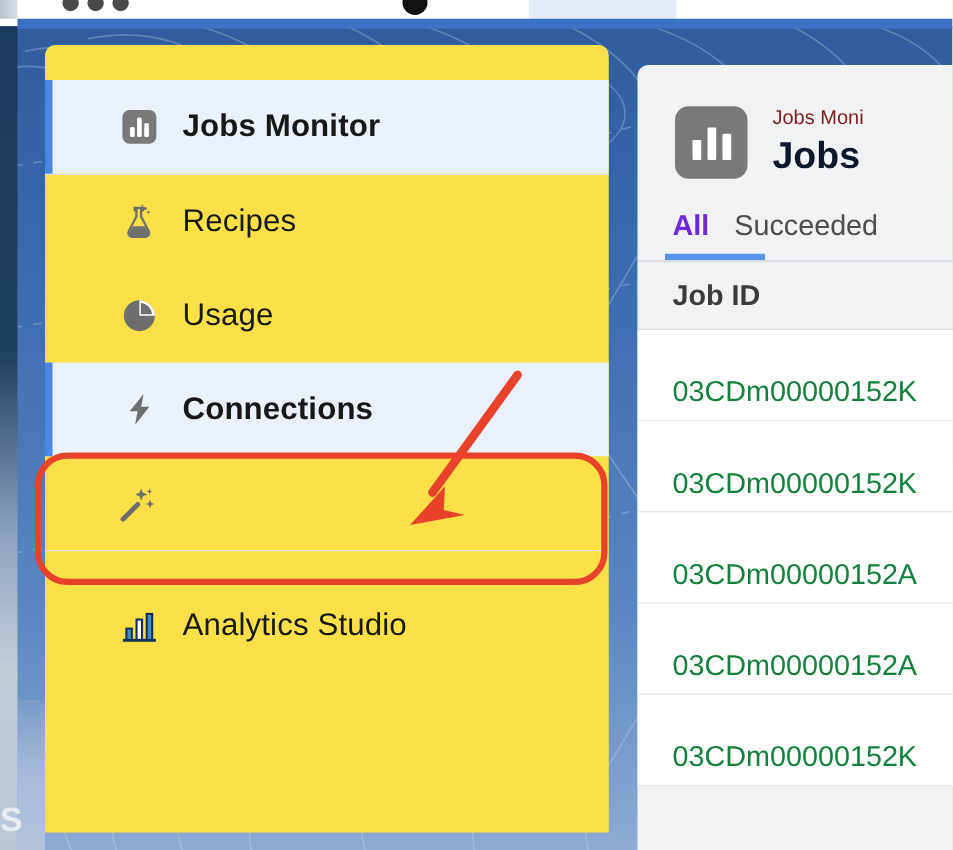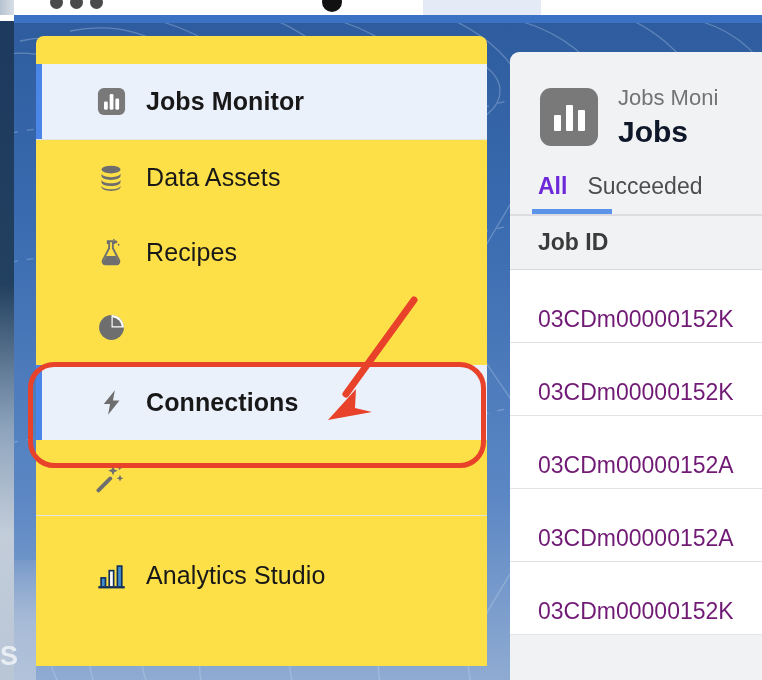--- a/index.html
+++ b/index.html
@@ -167,22 +167,22 @@
   }
   .jobs-icon-box i {
     display: block;
     width: 7px;
     background: #ffffff;
     margin: 0 2.5px;
     border-radius: 1px;
   }
   .jobs-head-text { margin-left: 20px; }
   .jobs-eyebrow {
-    font-size: 22px;
-    color: #737373;
+    font-size: 16px;
+    color: #7f1d1d;
     white-space: nowrap;
   }
   .jobs-title {
     font-size: 30px;
     font-weight: 700;
     color: #0f172a;
     margin-top: 4px;
     white-space: nowrap;
   }
 
@@ -229,21 +229,21 @@
   .jobs-rows { background: #ffffff; }
   .jobs-row {
     height: 73px;
     display: flex; align-items: center;
     padding-left: 28px;
     border-bottom: 1px solid #e2e3e5;
     background: #ffffff;
   }
   .jobs-row .job-id {
     font-size: 23px;
-    color: #701a75;
+    color: #15803d;
     white-space: nowrap;
     margin-top: 27px;
   }
 
   
   .anno-rect {
     position: absolute;
     left: 28px; top: 362px;
     width: 458px; height: 106px;
     border: 5px solid #e8422a;
@@ -317,31 +317,20 @@
           <rect x="1.5" y="1.5" width="21" height="21" rx="4.5" fill="#797979"></rect>
           <rect x="6.2" y="12" width="2.9" height="6.3" rx="1" fill="#fff"></rect>
           <rect x="10.6" y="6.2" width="2.9" height="12.1" rx="1" fill="#fff"></rect>
           <rect x="15" y="9.6" width="2.9" height="8.7" rx="1" fill="#fff"></rect>
         </svg>
       </span>
       <span class="mi-label">Jobs Monitor</span>
     </div>
     <div class="menu-divider"></div>
 
-    <div class="menu-item">
-      <span class="mi-icon">
-        <svg width="30" height="30" viewBox="0 0 24 24" fill="#6e6e6e">
-          <ellipse cx="12" cy="5.2" rx="7.6" ry="3.1"></ellipse>
-          <path d="M4.4 8.2c0 1.7 3.4 3.1 7.6 3.1s7.6-1.4 7.6-3.1v2.2c0 1.7-3.4 3.1-7.6 3.1S4.4 12.1 4.4 10.4z"></path>
-          <path d="M4.4 13.1c0 1.7 3.4 3.1 7.6 3.1s7.6-1.4 7.6-3.1v2.2c0 1.7-3.4 3.1-7.6 3.1s-7.6-1.4-7.6-3.1z"></path>
-          <path d="M4.4 17.9c0 1.7 3.4 3.1 7.6 3.1s7.6-1.4 7.6-3.1v1.3c0 1.7-3.4 3.1-7.6 3.1s-7.6-1.4-7.6-3.1z"></path>
-        </svg>
-      </span>
-      <span class="mi-label">Data Assets</span>
-    </div>
 
     <div class="menu-item">
       <span class="mi-icon">
         <svg width="30" height="30" viewBox="0 0 24 24" fill="#6e6e6e">
           <path d="M9.4 2.6h5.2v1.5h-1.1v4.1l4.9 9.4c.8 1.6-.3 3.5-2.1 3.5H7.7c-1.8 0-2.9-1.9-2.1-3.5l4.9-9.4V4.1H9.4z" fill="none" stroke="#6e6e6e" stroke-width="1.5"></path>
           <path d="M8.2 14.4h7.6l2.6 4.6c.5 1-.2 2.1-1.3 2.1H6.9c-1.1 0-1.8-1.1-1.3-2.1z"></path>
           <circle cx="16" cy="3.1" r="1.1"></circle>
           <circle cx="18.1" cy="5.4" r=".75"></circle>
           <circle cx="14.3" cy="1.2" r=".6"></circle>
         </svg>
@@ -350,20 +339,21 @@
     </div>
 
     <div class="menu-item">
       <span class="mi-icon">
         <svg width="31" height="31" viewBox="0 0 24 24">
           <circle cx="12" cy="12" r="9.6" fill="#6e6e6e"></circle>
           <path d="M12 12 L12 2.4 A9.6 9.6 0 0 1 21.6 12 Z" fill="#ffffff"></path>
           <path d="M12.9 4.1 A8 8 0 0 1 19.9 11.1 L12.9 11.1 Z" fill="#6e6e6e"></path>
         </svg>
       </span>
+      <span class="mi-label">Usage</span>
     </div>
 
     <div class="menu-item active">
       <span class="mi-icon">
         <svg width="29" height="29" viewBox="0 0 24 24" fill="#6e6e6e">
           <path d="M14.8 1.8 L5.6 13.2h5.2L9.2 22.2 18.6 10.3h-5.4z"></path>
         </svg>
       </span>
       <span class="mi-label">Connections</span>
     </div>

